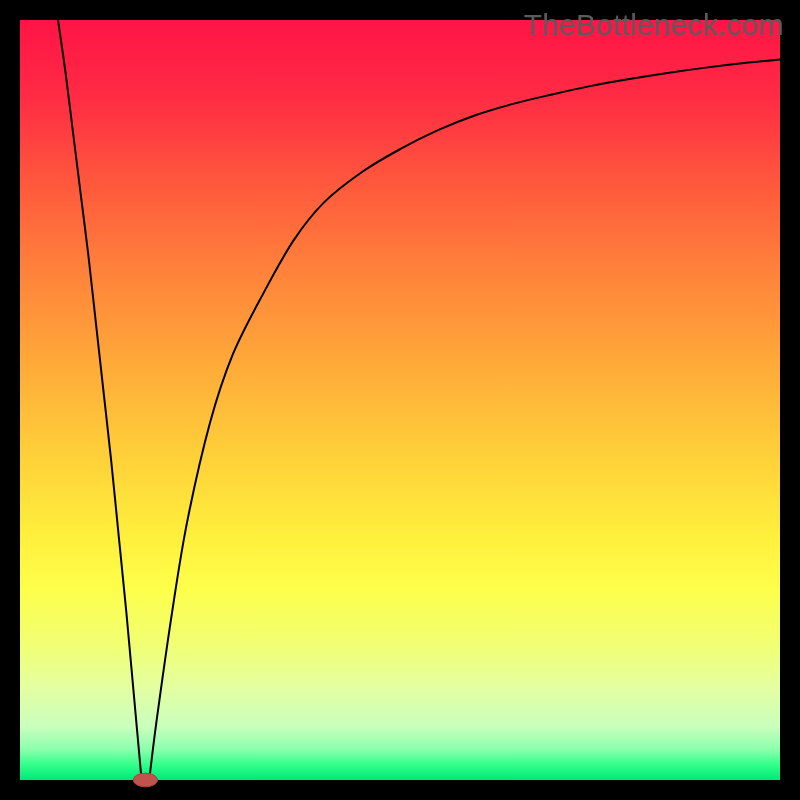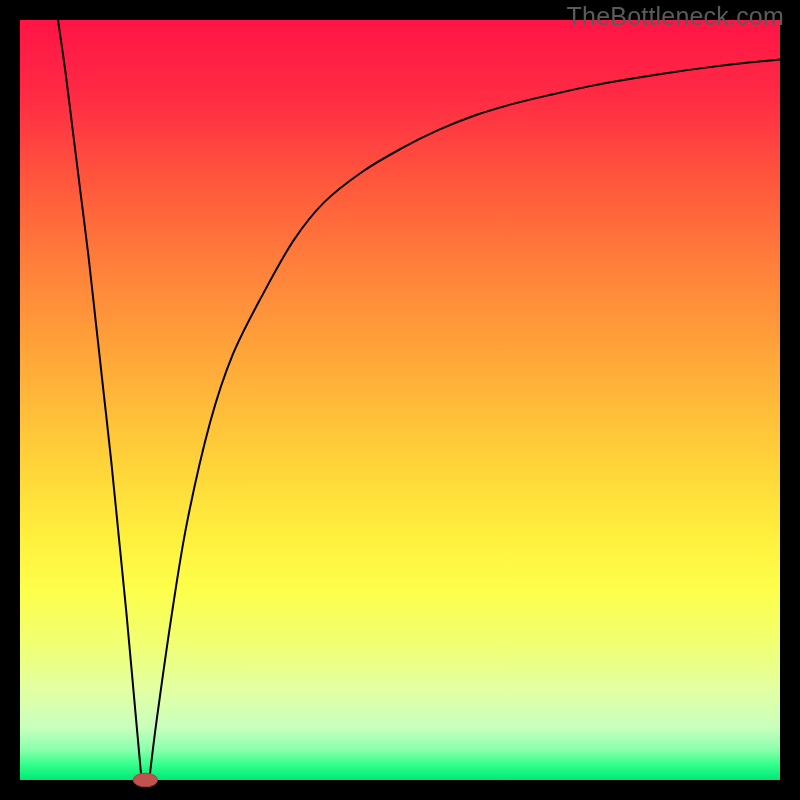--- a/index.html
+++ b/index.html
@@ -45,24 +45,24 @@
   svg.curves {
     position: absolute;
     left: 0;
     top: 0;
     width: 760px;
     height: 760px;
     overflow: visible;
   }
   .watermark {
     position: absolute;
-    top: 2px;
+    top: 8px;
     right: 16px;
     color: #5b5b5b;
-    font-size: 25px;
+    font-size: 30px;
     letter-spacing: 0.2px;
     user-select: none;
   }
 </style>
 </head>
 <body>
 
 <div class="frame">
   <div class="plot">
     <svg class="curves" viewBox="0 0 760 760" preserveAspectRatio="none">

